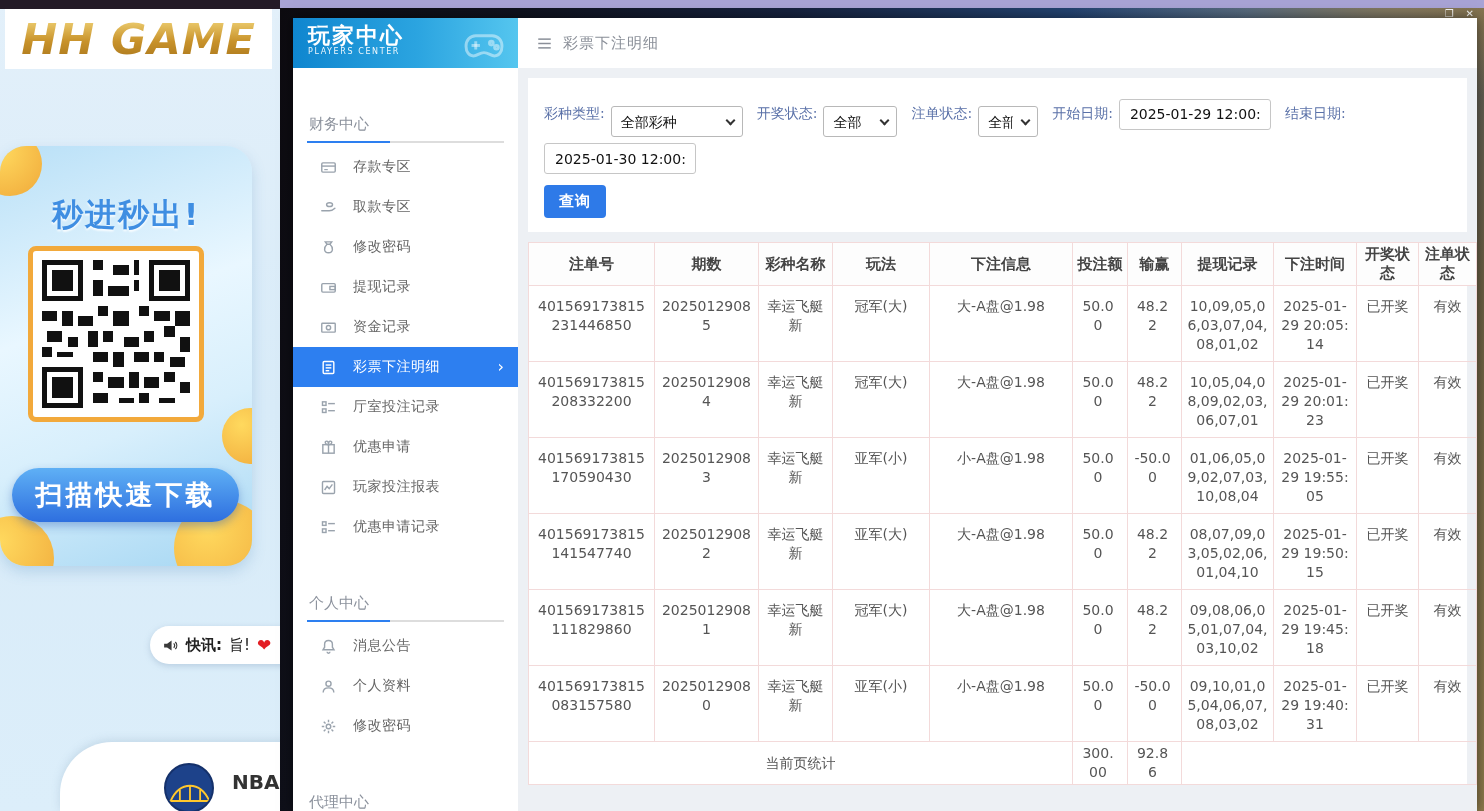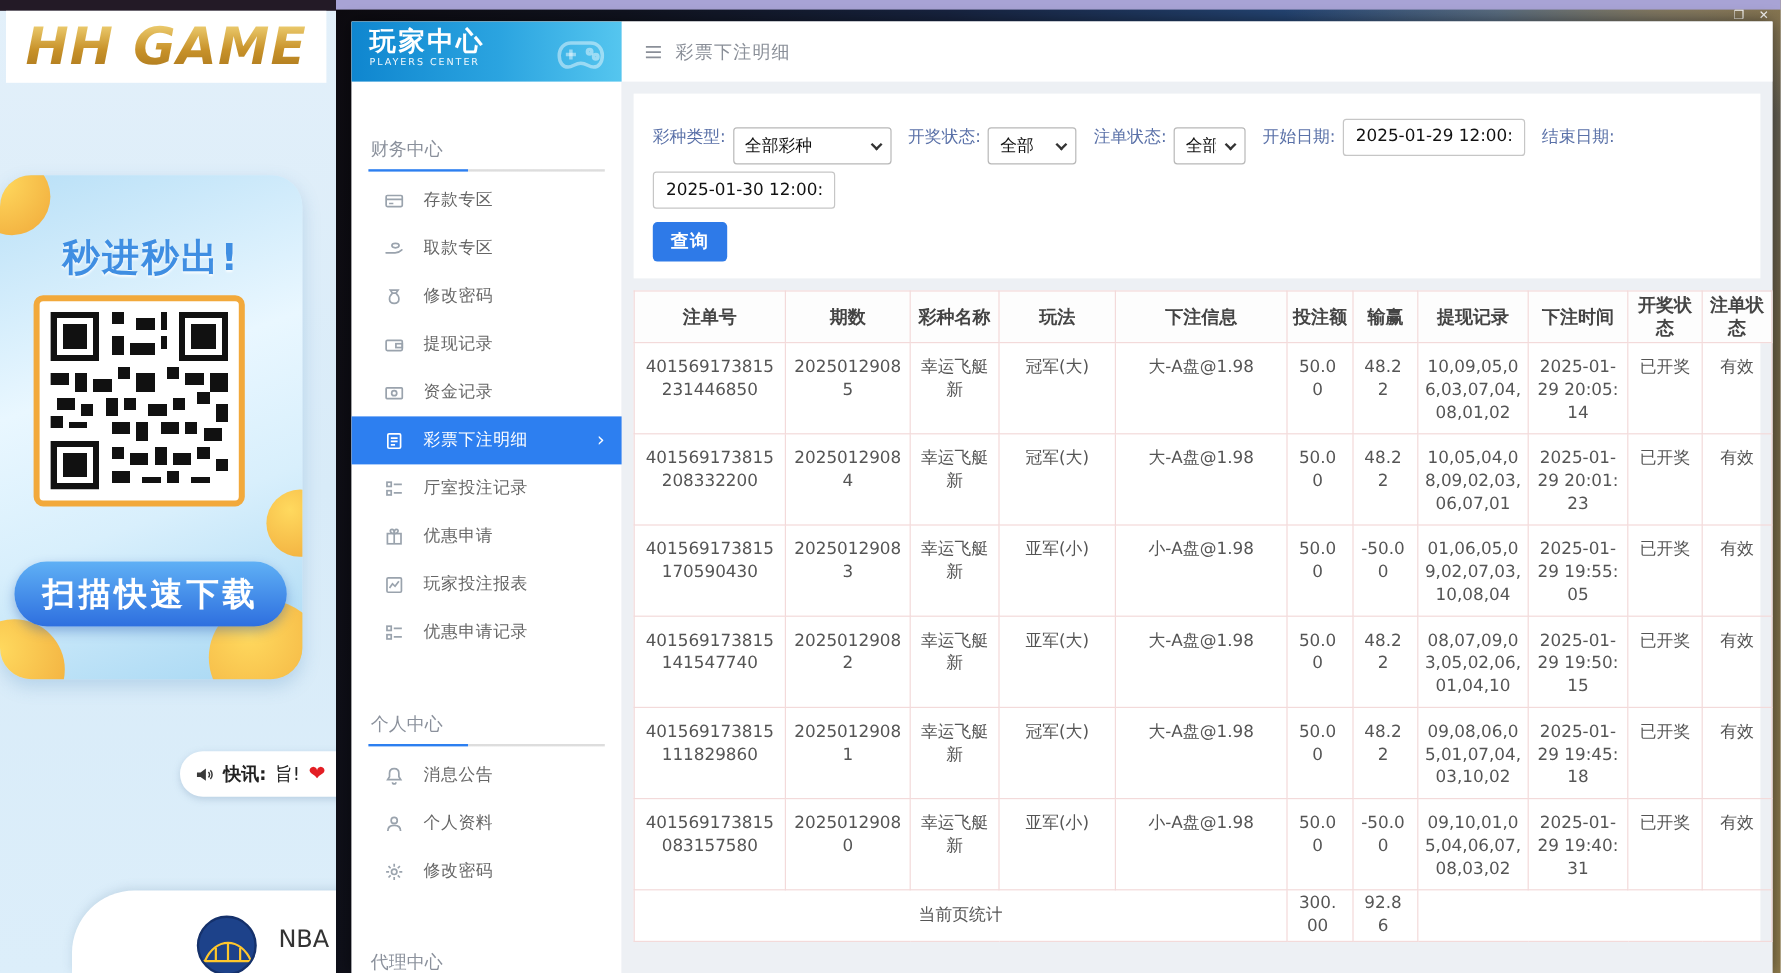--- a/index.html
+++ b/index.html
@@ -24,21 +24,21 @@
   .download-btn { position:absolute; left:12px; top:322px; width:227px; height:54px; border-radius:28px; background:linear-gradient(180deg,#5fb0f5,#2e6fdf); color:#fff; font-size:27px; font-weight:800; letter-spacing:3px; display:flex; align-items:center; justify-content:center; box-shadow:0 4px 10px rgba(40,90,180,.4); cursor:pointer; }
 
   .ticker-pill { position:absolute; left:150px; top:626px; width:200px; height:38px; background:#fff; border-radius:19px; box-shadow:0 2px 6px rgba(120,150,180,.35); display:flex; align-items:center; gap:7px; padding:0 12px; }
   .ticker-label { font-size:15px; font-weight:700; color:#222; white-space:nowrap; }
   .ticker-text { font-size:15px; color:#222; white-space:nowrap; }
   .ticker-heart { font-size:17px; color:#e31e24; }
   .speaker { width:17px; height:17px; color:#3a3a3a; flex:0 0 auto; }
 
   .nba-card { position:absolute; left:60px; top:742px; width:290px; height:70px; background:#fff; border-radius:52px 0 0 0; box-shadow:0 -2px 8px rgba(120,150,180,.25); }
   .nba-logo { position:absolute; left:104px; top:21px; width:50px; height:50px; border-radius:50%; background:#1d428a; border:2px solid #15316b; overflow:hidden; }
-  .nba-title { position:absolute; left:172px; top:28px; font-size:20px; font-weight:400; color:#333; }
+  .nba-title { position:absolute; left:172px; top:28px; font-size:20px; font-weight:700; color:#333; }
 
   
   .frame { position:absolute; left:280px; top:0; width:1204px; height:811px;
     background:linear-gradient(100deg,#0d0b10 0%,#10131f 18%,#17233f 38%,#23426f 58%,#2f5a96 72%,#4a5a74 84%,#6b5f43 93%,#8d7a4b 100%); }
   .frame-glow { position:absolute; right:0; top:0; width:420px; height:100px; background:radial-gradient(ellipse at 80% 0%,rgba(190,150,70,.55),rgba(0,0,0,0) 70%); }
   .top-strip { position:absolute; left:0; top:0; width:100%; height:8px; background:#a8a3d5; }
   .win-controls { position:absolute; right:10px; top:9px; display:flex; gap:12px; color:#fff; font-size:10px; line-height:10px; opacity:.95; }
   .win-controls span { cursor:pointer; }
 
   .panel { position:absolute; left:13px; top:18px; width:1184px; height:793px; display:flex; background:#edf0f4; box-shadow:0 0 12px rgba(0,0,0,.5); }

